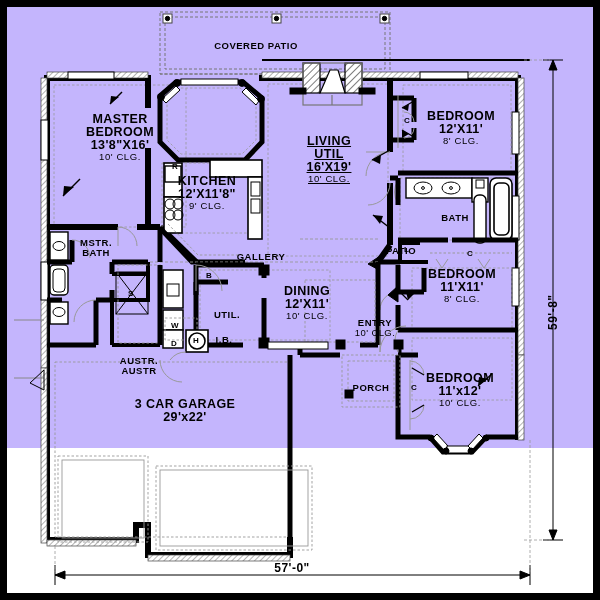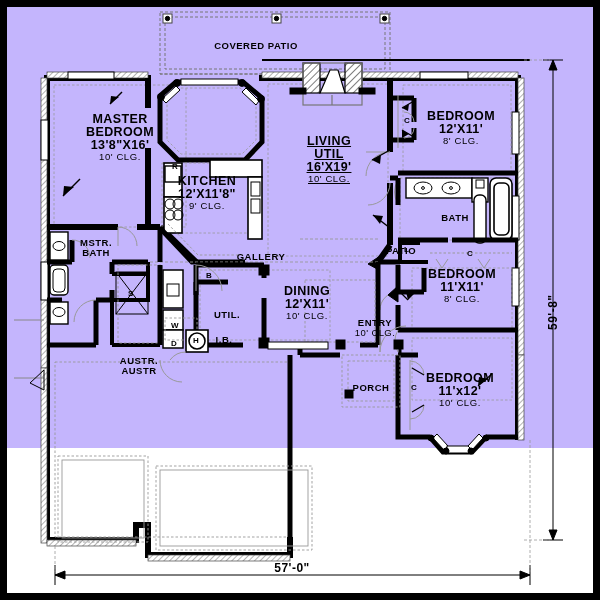--- a/index.html
+++ b/index.html
@@ -584,20 +584,24 @@
 
   <div class="lbl sm" style="left:139px;top:340px;transform:translateX(-50%);line-height:1.1;margin-top:16px;">
     <div>AUSTR.</div>
     <div>AUSTR</div>
   </div>
 
   <div class="lbl sm" style="left:227px;top:310px;transform:translateX(-50%);text-align:center;">UTIL.</div>
 
   <div class="lbl sm" style="left:224px;top:335px;transform:translateX(-50%);">I.B.</div>
 
+  <div class="lbl rm" style="left:185px;top:398px;transform:translateX(-50%);">
+    <div>3  CAR  GARAGE</div>
+    <div class="d">29'x22'</div>
+  </div>
 
   <div class="lbl tiny" style="left:172px;top:163px;">R</div>
   <div class="lbl tiny" style="left:171px;top:322px;">W</div>
   <div class="lbl tiny" style="left:171px;top:340px;">D</div>
   <div class="lbl tiny" style="left:128px;top:290px;">S</div>
   <div class="lbl tiny" style="left:206px;top:272px;">B</div>
   <div class="lbl tiny" style="left:193px;top:337px;">H</div>
 
   <div class="lbl tiny" style="left:404px;top:117px;">C</div>
   <div class="lbl tiny" style="left:404px;top:246px;">L</div>

